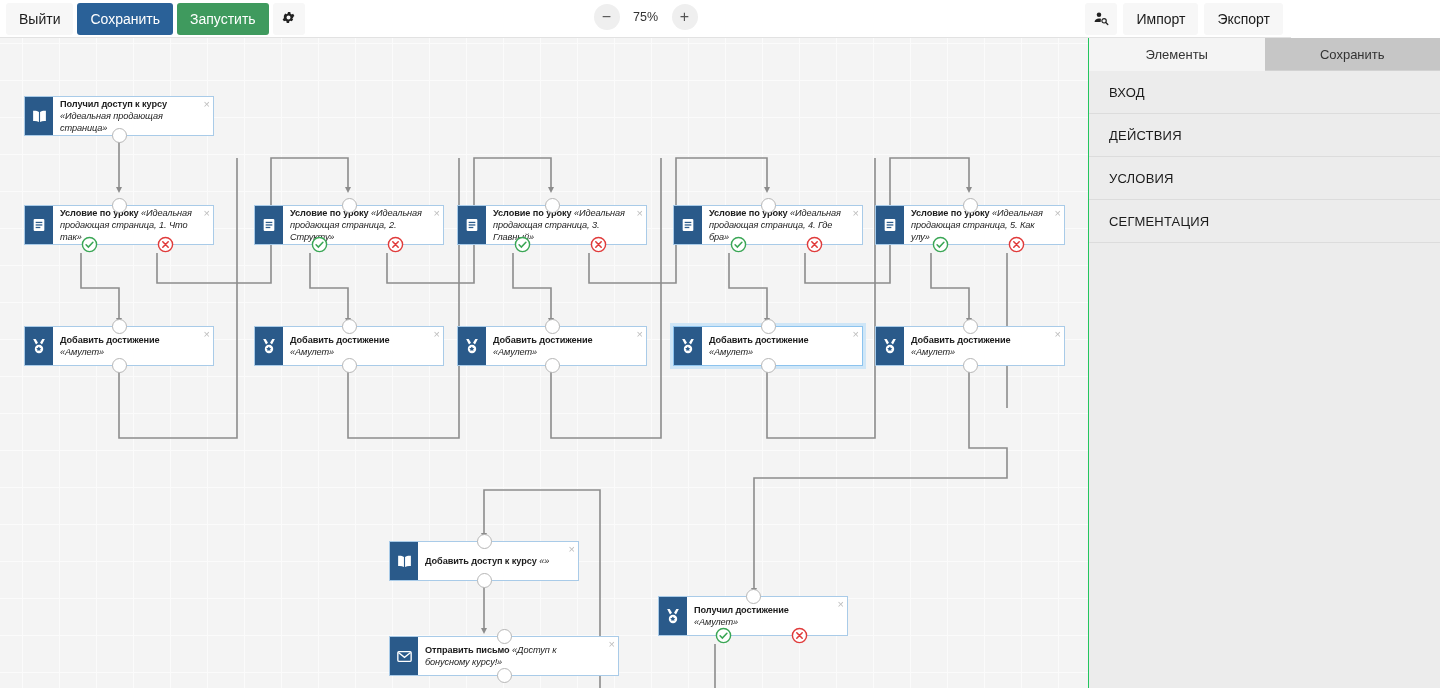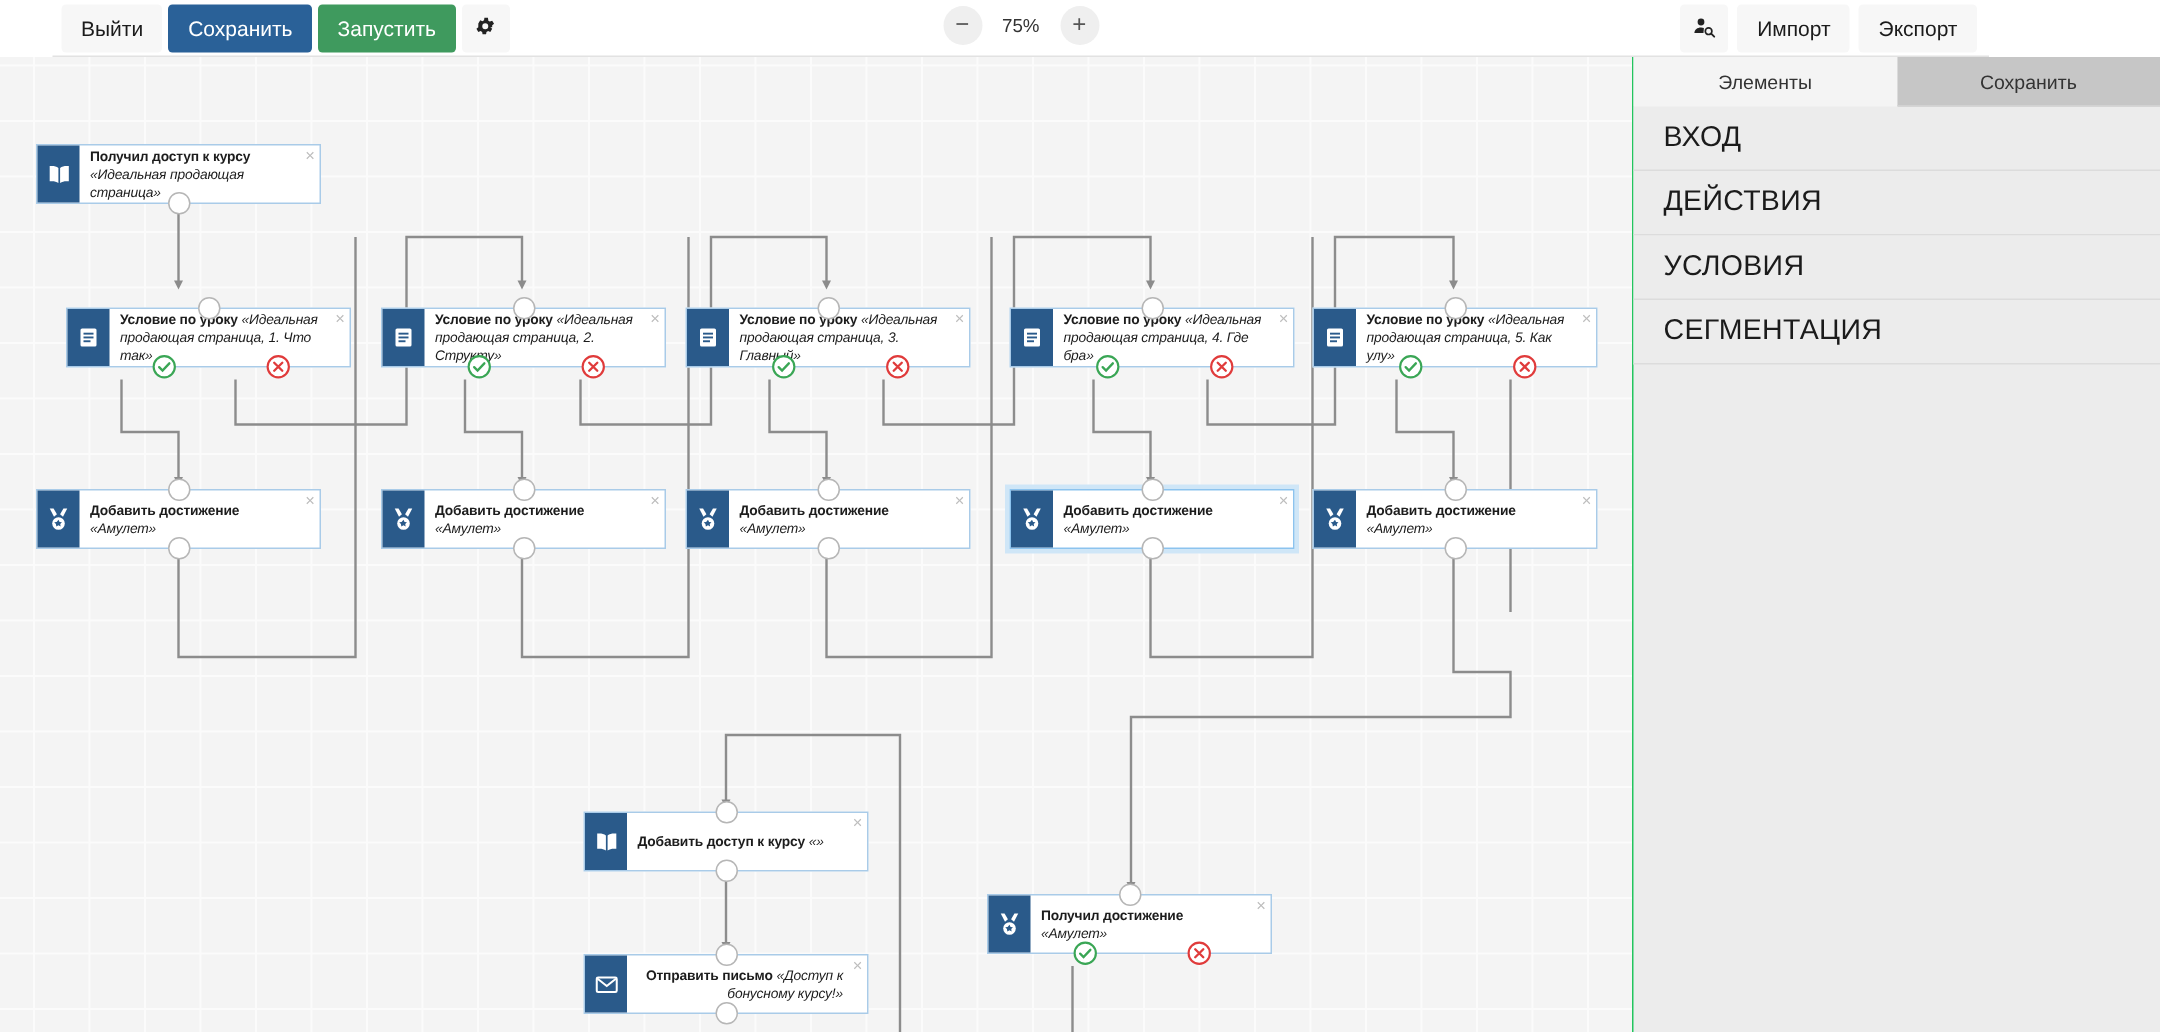--- a/index.html
+++ b/index.html
@@ -9,21 +9,21 @@
     background: #ffffff;
     overflow: hidden;
   }
 
   
   #header {
     position: absolute; top: 0; left: 0;
     width: 1291px; height: 38px;
     background: #ffffff;
     border-bottom: 1px solid #e2e2e2;
-    display: flex; align-items: center; margin-left: 35px;
+    display: flex; align-items: center;
   }
   .hbtn {
     height: 32px; border-radius: 3px;
     display: flex; align-items: center; justify-content: center;
     font-size: 14px; padding: 0 13px;
     cursor: pointer; white-space: nowrap;
     border: none; background: #f4f4f4; color: #222;
   }
   .hbtn.plain { background: #f7f7f7; color: #1b1b1b; }
   .hbtn.primary { background: #2a6198; color: #fff; }
@@ -121,21 +121,21 @@
   }
   #panel-tabs { display: flex; height: 33px; }
   .ptab {
     flex: 1; display: flex; align-items: center; justify-content: center;
     font-size: 13px; color: #333; cursor: pointer;
     background: #c6c6c6; border-bottom: 1px solid #d2d2d2;
   }
   .ptab.active { background: #f4f4f4; border-bottom: 1px solid transparent; }
   .psection {
     height: 43px; display: flex; align-items: center;
-    padding-left: 20px; font-size: 19px; color: #1b1b1b;
+    padding-left: 20px; font-size: 13px; color: #1b1b1b;
     background: #ececec; border-bottom: 1px solid #dcdcdc;
     cursor: pointer; letter-spacing: 0.2px;
   }
 </style>
 </head>
 <body>
 
 <div id="header">
   <div id="header-left">
     <button class="hbtn plain">Выйти</button>
@@ -231,21 +231,21 @@
             <path d="M11.2 5.6C9.6 4.3 7.4 3.8 5 3.8H3v14.4h2.3c2.2 0 4.2.5 5.9 1.6V5.6z"></path>
             <path d="M12.8 5.6c1.6-1.3 3.8-1.8 6.2-1.8H21v14.4h-2.3c-2.2 0-4.2.5-5.9 1.6V5.6z"></path>
           </svg>
         </div>
         <div class="node-body">
           <div class="node-text"><span>Получил доступ к курсу</span><span class="val"> «Идеальная продающая страница»</span></div>
           <span class="node-close">×</span>
         </div>
         <div class="port bottom"></div>
       </div>
-      <div class="node" style="left: 24px; top: 167px; width: 190px; height: 40px; margin-left: 20px;">
+      <div class="node" style="left: 24px; top: 167px; width: 190px; height: 40px;">
         <div class="node-icon">
           <svg width="16" height="16" viewBox="0 0 24 24">
             <rect x="4" y="3" width="16" height="18" rx="1.6" fill="#ffffff"></rect>
             <rect x="7" y="7.2" width="10" height="1.9" fill="#2a5a8a"></rect>
             <rect x="7" y="11" width="10" height="1.9" fill="#2a5a8a"></rect>
             <rect x="7" y="14.8" width="7" height="1.9" fill="#2a5a8a"></rect>
           </svg>
         </div>
         <div class="node-body">
           <div class="node-text"><span>Условие по уроку</span><span class="val"> «Идеальная продающая страница, 1. Что так»</span></div>
@@ -460,21 +460,21 @@
             <path d="M12.8 5.6c1.6-1.3 3.8-1.8 6.2-1.8H21v14.4h-2.3c-2.2 0-4.2.5-5.9 1.6V5.6z"></path>
           </svg>
         </div>
         <div class="node-body">
           <div class="node-text"><span>Добавить доступ к курсу</span><span class="val"> «»</span></div>
           <span class="node-close">×</span>
         </div>
         <div class="port top"></div>
         <div class="port bottom"></div>
       </div>
-      <div class="node" style="left: 389px; top: 598px; width: 190px; height: 40px; text-align: right;">
+      <div class="node" style="left: 389px; top: 598px; width: 230px; height: 40px;">
         <div class="node-icon">
           <svg width="17" height="17" viewBox="0 0 24 24">
             <rect x="2.6" y="5.2" width="18.8" height="13.6" rx="1.4" fill="none" stroke="#ffffff" stroke-width="1.9"></rect>
             <path d="M3.4 6.4L12 13.2l8.6-6.8" fill="none" stroke="#ffffff" stroke-width="1.9"></path>
           </svg>
         </div>
         <div class="node-body">
           <div class="node-text"><span>Отправить письмо</span><span class="val"> «Доступ к бонусному курсу!»</span></div>
           <span class="node-close">×</span>
         </div>

